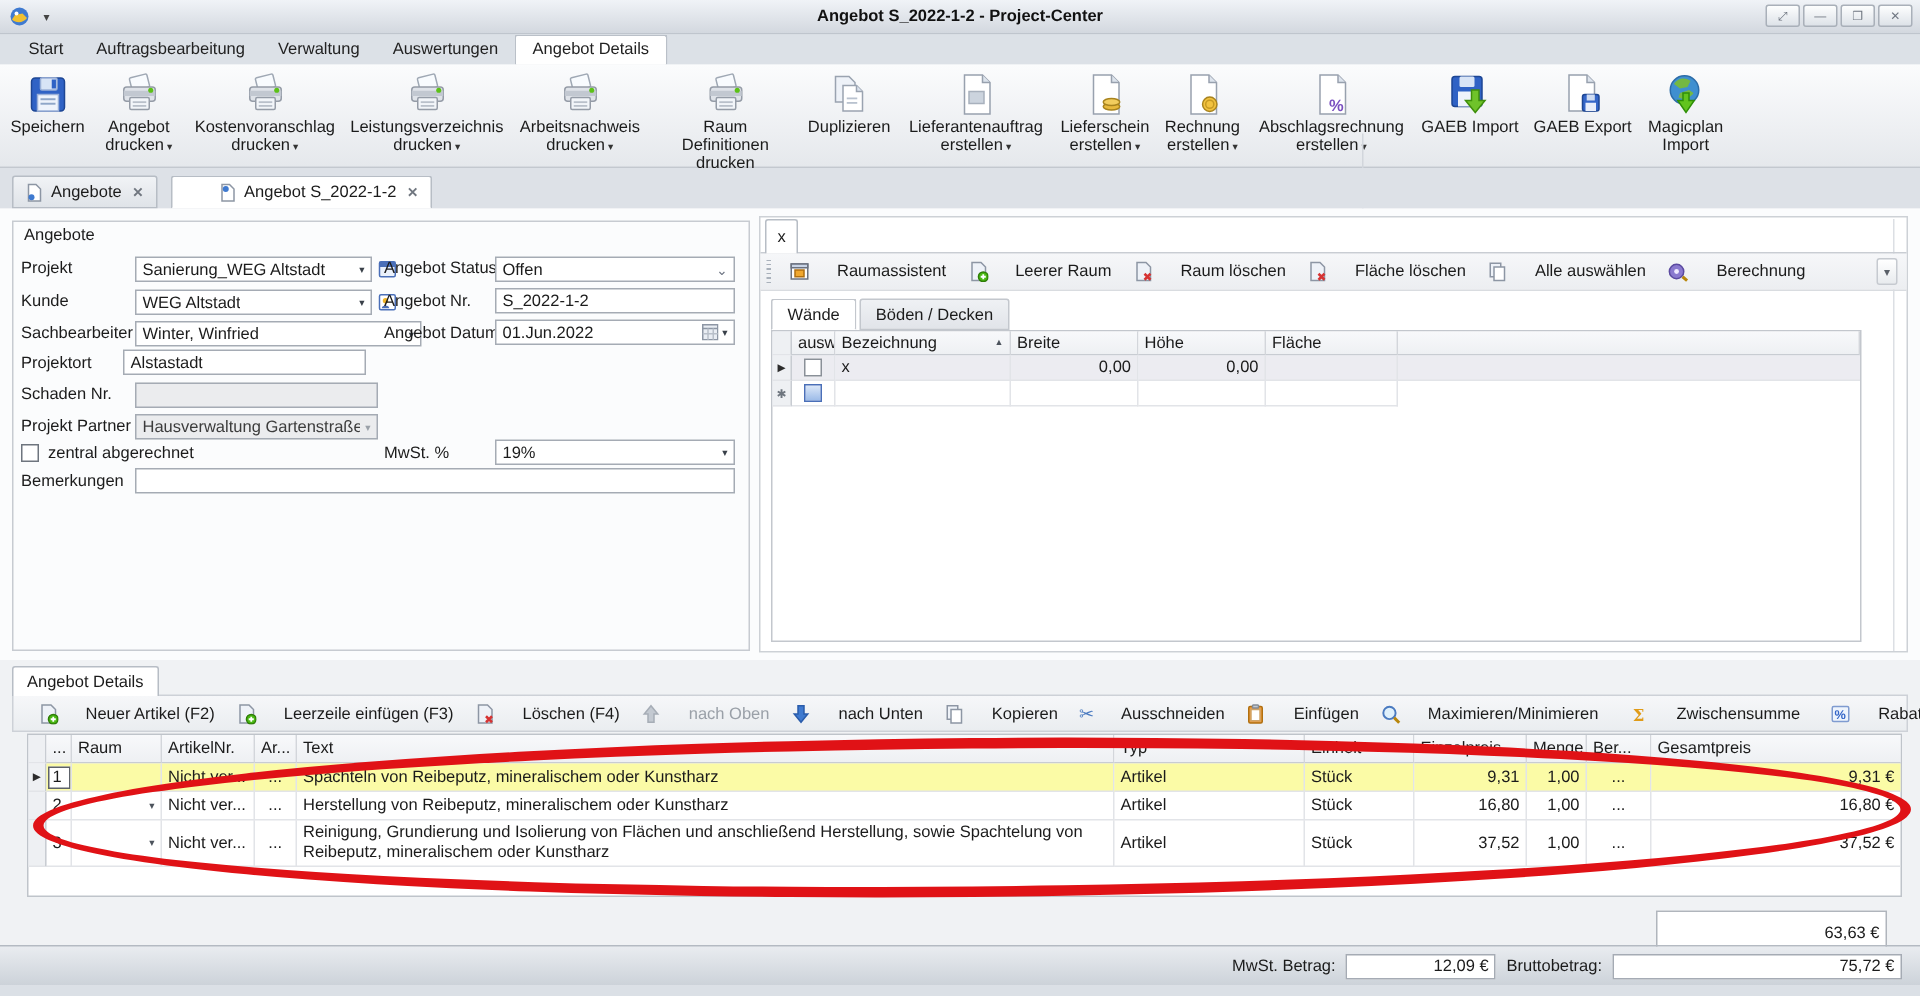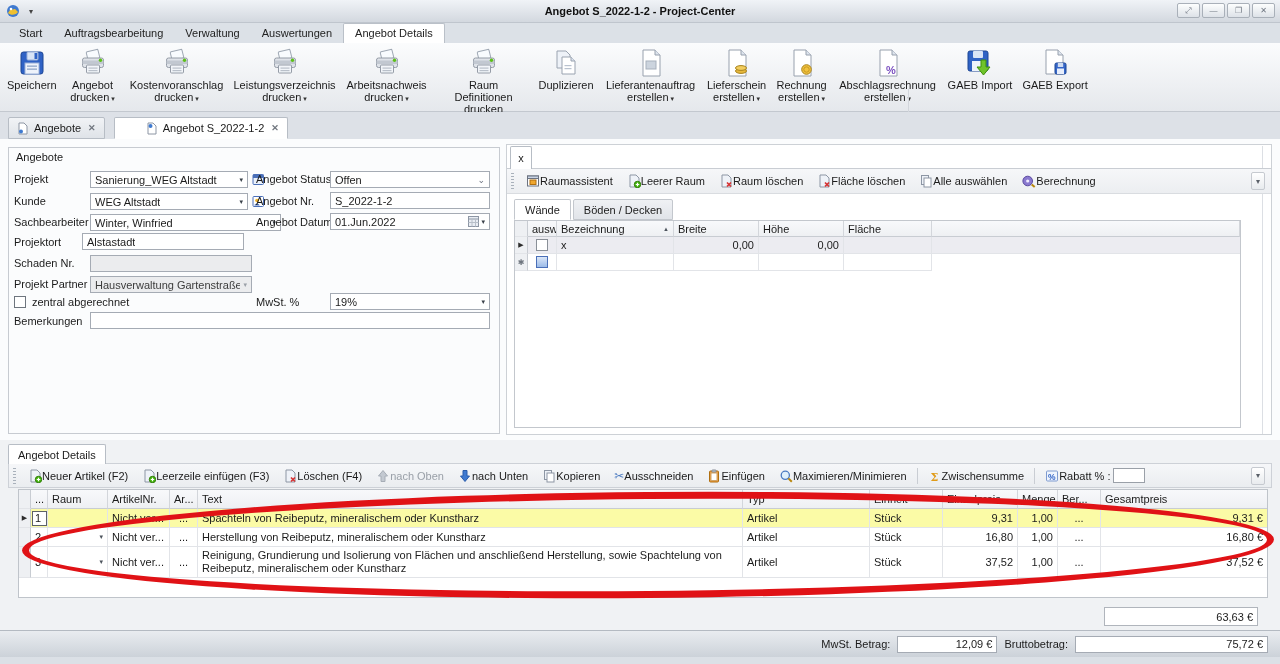--- a/index.html
+++ b/index.html
@@ -68,21 +68,21 @@
 
   
   #roompanel { left:506px; top:144px; width:766px; height:291px; background:#fff;
     border:1px solid #cdd1d6; }
   #roomtab { left:510px; top:146px; width:22px; height:23px; background:#fff;
     border:1px solid #b7bdc5; border-bottom:none; border-radius:2px 2px 0 0;
     text-align:center; line-height:22px; z-index:2; }
   #roomtoolbar { left:507px; top:168px; width:764px; height:26px;
     background:linear-gradient(#f6f7f9,#eceef1); border-top:1px solid #c9cdd3;
     border-bottom:1px solid #d9dce0; display:flex; align-items:center; }
-  .titem { display:inline-flex; align-items:center; gap:0; padding:2px 7px; white-space:nowrap; }
+  .titem { display:inline-flex; align-items:center; gap:18px; padding:2px 7px; white-space:nowrap; }
   .titem.disabled { color:#9aa0a8; }
   .grip { width:3px; height:16px; margin:0 5px 0 4px;
     background-image:repeating-linear-gradient(#a9b1bb 0 1px, transparent 1px 3px); }
   .sep { width:1px; height:16px; background:#c9cdd3; margin:0 3px; }
   .ovf { margin-left:auto; margin-right:6px; color:#5a6068; font-size:8px;
     width:14px; height:18px; display:flex; align-items:center; justify-content:center;
     border:1px solid #c6cad0; border-radius:2px; background:linear-gradient(#fff,#e8ebee); }
   .stab { display:inline-flex; align-items:center; height:21px; padding:0 10px;
     border:1px solid #c3c7cd; border-radius:2px 2px 0 0;
     background:linear-gradient(#eff1f4,#e1e4e9); margin-right:2px; }
@@ -119,21 +119,21 @@
   .tbinput { width:32px; height:15px; border:1px solid #9aa0a8; background:#fff; margin-left:3px; }
   #detgrid { left:18px; top:489px; width:1250px; height:109px;
     border:1px solid #bfc4ca; background:#fff; display:grid;
     grid-template-columns:12px 17px 60px 62px 28px 1fr 127px 73px 75px 40px 43px 166px;
     grid-template-rows:19px 19px 19px 31px; align-content:start; }
   .y { background:#fbfba6; }
   .wrap { white-space:normal; line-height:13px; }
   .edit { border:1px solid #5d6269; background:#fff; min-width:15px; height:15px;
     display:inline-flex; align-items:center; padding:0 2px; }
   .cellca { margin-left:auto; font-size:7px; color:#4c535c; }
-  #sumbox { left:1104px; top:607px; width:154px; height:19px; border:1px solid #b0b5bc;
+  #sumbox { left:1104px; top:607px; width:154px; height:29px; border:1px solid #b0b5bc;
     background:#fff; display:flex; align-items:center; justify-content:flex-end; padding:0 4px; }
 
   
   #statusbar { left:0; top:630px; width:1280px; height:27px;
     background:linear-gradient(#e9ecf0,#ccd2d9); border-top:1px solid #b4bac2;
     display:flex; align-items:center; justify-content:flex-end; padding-right:12px; gap:7px; }
   .sbinput { height:17px; border:1px solid #a5abb4; background:#fff;
     display:flex; align-items:center; justify-content:flex-end; padding:0 4px; }
   #bottomedge { left:0; top:657px; width:1280px; height:7px; background:#dbe0e6; }
 
@@ -342,20 +342,31 @@
           <path d="M6 2h12l5 5v19H6z" fill="#fff" stroke="#98a1ae"></path>
           <path d="M18 2v5h5" fill="#dde4ed" stroke="#98a1ae"></path>
           <rect x="15" y="15" width="11" height="11" rx="1.5" fill="#3566c8" stroke="#1d4694"></rect>
           <rect x="17.8" y="15" width="5.4" height="4" fill="#cfdcf2"></rect>
           <rect x="17" y="20.5" width="7" height="5.5" fill="#e8eefb"></rect>
         </svg>
       </span>
       <span class="rb-lb"><span>GAEB Export</span></span>
     </div>
 
+    <div class="rbtn" style="width:60px">
+      <span class="rb-ic">
+        <svg width="30" height="30" viewBox="0 0 30 30">
+          <circle cx="14" cy="12" r="9.5" fill="#3f8fd0" stroke="#2c6ca8"></circle>
+          <path d="M7 8c2-4 8-5 11-2l-2 4-5 1z" fill="#74b843"></path>
+          <path d="M10 17c4 2 8 0 10-3l-3-2-6 2z" fill="#74b843"></path>
+          <path d="M17 14v5h3.5l-5.5 8-5.5-8H13v-5z" fill="#62c41e" stroke="#2f8f08"></path>
+        </svg>
+      </span>
+      <span class="rb-lb"><span>Magicplan Import</span></span>
+    </div>
   </div>
 
   <div class="abs" id="rgroupsep"></div>
   <div class="abs" id="rgrouplabel">Aktionen</div>
   <div class="abs" id="rcollapse">︿</div>
 </div>
 
 <div class="abs" id="doctabbar">
   <div class="dtab" style="margin-left:8px">
     <span>

